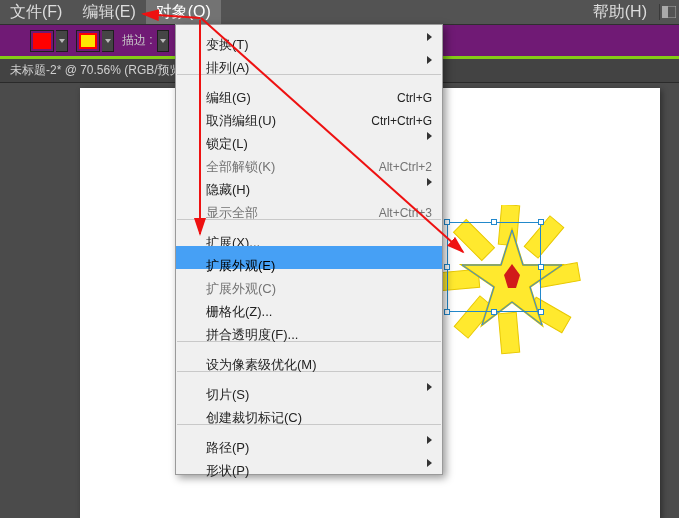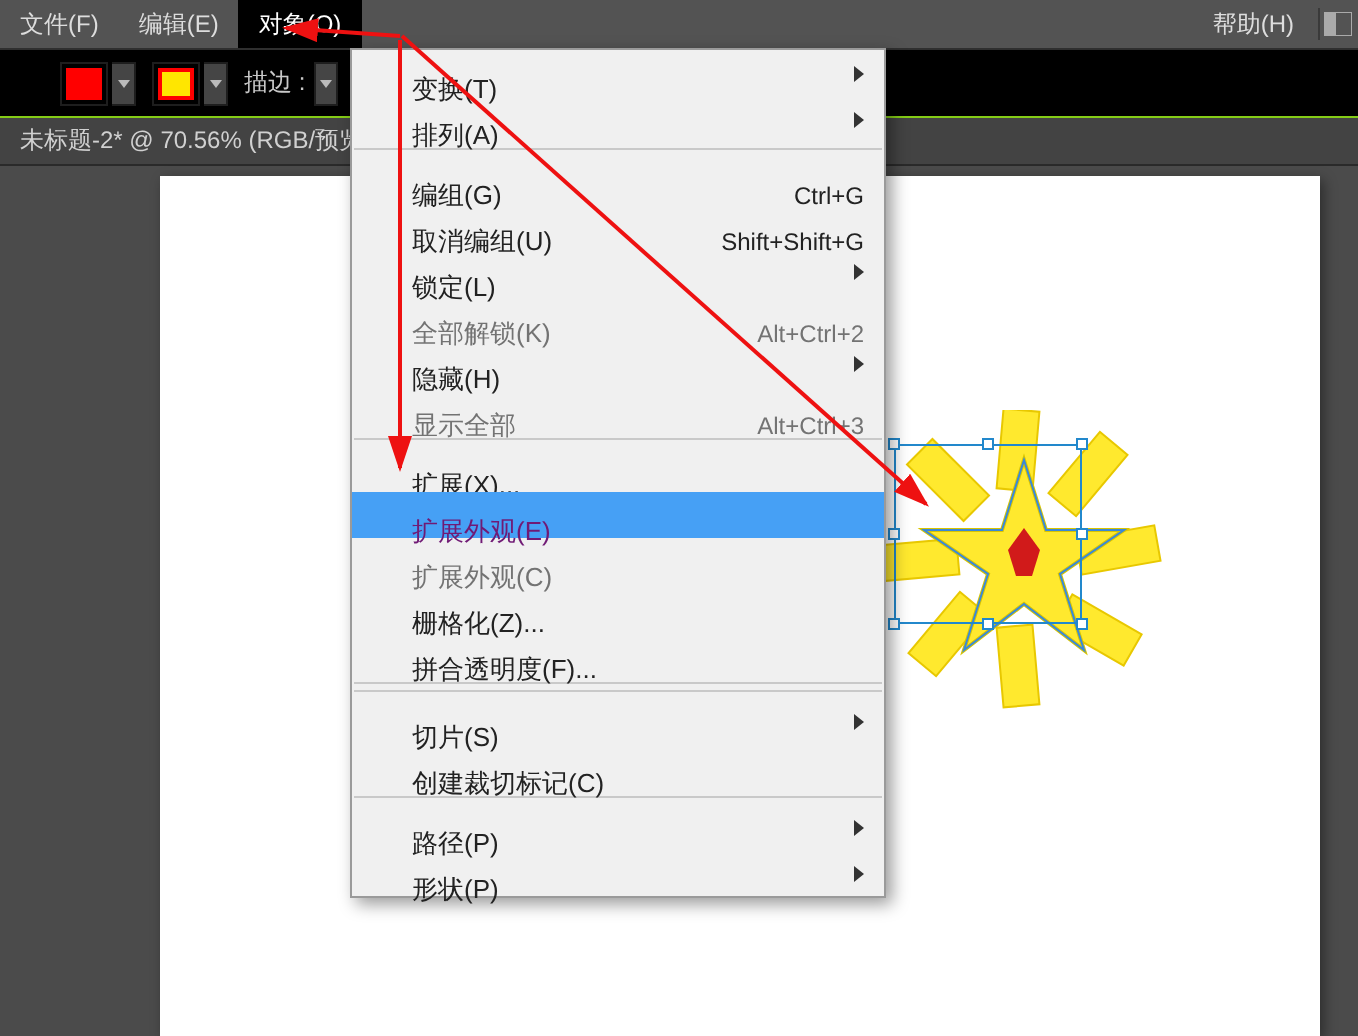--- a/index.html
+++ b/index.html
@@ -1,35 +1,35 @@
 <!DOCTYPE html>
 <html><head>
 <meta charset="utf-8">
 <style>
   * { margin:0; padding:0; box-sizing:border-box; font-family:"Microsoft YaHei","SimSun",sans-serif; }
   body { width:679px; height:518px; background:#535353; overflow:hidden; position:relative; }
-  .menubar { height:24px; background:#535353; display:flex; align-items:center; font-size:12px; color:#ddd; }
+  .menubar { height:24px; background:#535353; display:flex; align-items:center; font-size:16px; color:#ddd; }
   .menubar .mitem { padding:0 10px; height:24px; display:flex; align-items:center; cursor:default; }
-  .menubar .mitem.active { background:#000000; color:#fff; }
+  .menubar .mitem.active { background:#737373; color:#fff; }
   .menubar .spacer { flex:1; }
   .menubar .segbtn { width:18px; height:16px; border-left:1px solid #3a3a3a; margin:0 2px; display:flex; align-items:center; justify-content:center; }
-  .toolbar { height:35px; background:#000000; display:flex; align-items:center; padding:0 20px; font-size:12px; color:#c8c8c8; border-top:1px solid #2f2f2f; border-bottom:1px solid #84cc16;}
+  .toolbar { height:35px; background:#701a75; display:flex; align-items:center; padding:0 20px; font-size:12px; color:#c8c8c8; border-top:1px solid #2f2f2f; border-bottom:3px solid #84cc16;}
   .swatch { width:24px; height:22px; border:1px solid #1e1e1e; margin-right:2px; display:flex; align-items:center; justify-content:center;}
   .swatch .fill { width:18px; height:16px;}
   .dd { width:12px; height:22px; background:#454545; border:1px solid #1e1e1e; border-left:none; margin-right:8px; display:flex; align-items:center; justify-content:center; }
   .dd::after { content:""; border-left:3px solid transparent;border-right:3px solid transparent;border-top:4px solid #bbb;}
   .lbl { margin-right:4px; }
   .numbox { background:#ffffff; color:#000; height:20px; width:42px; font-size:11px; padding:2px 4px; border:1px solid #1e1e1e;}
   .docbar { height:24px; background:#434343; color:#d0d0d0; font-size:12px; display:flex; align-items:center; padding:0 10px; border-bottom:1px solid #2a2a2a;}
   .canvas-area { position:absolute; top:83px; left:0; right:0; bottom:0; background:#4b4b4b; }
   .paper { position:absolute; top:5px; left:80px; width:580px; height:430px; background:#ffffff; box-shadow:2px 2px 6px rgba(0,0,0,0.4);}
   .dropdown { position:absolute; top:24px; left:175px; width:268px; background:#f0f0f0; border:1px solid #9a9a9a; box-shadow:3px 3px 8px rgba(0,0,0,0.4); font-size:13px; color:#222; z-index:50;}
   .dropdown .row { height:23px; display:flex; align-items:center; padding:16px 10px 0 30px; position:relative;}
   .dropdown .row.disabled { color:#737373; }
-  .dropdown .row.highlight { background:#46a0f5; color:#701a75;}
+  .dropdown .row.highlight { background:#46a0f5; color:#000000;}
   .dropdown .row .shortcut { margin-left:auto; font-size:12px;}
   .dropdown .row .sub::after { content:""; position:absolute; right:10px; top:50%; transform:translateY(-50%); border-top:4px solid transparent;border-bottom:4px solid transparent;border-left:5px solid #333;}
   .dropdown hr { border:none; border-top:1px solid #c9c9c9; margin:3px 1px;}
   
   .star-wrap { position:absolute; left:440px; top:205px; width:145px; height:150px; z-index:40;}
   .bbox { position:absolute; left:447px; top:222px; width:94px; height:90px; border:1px solid #28c; z-index:45;}
   .handle { position:absolute; width:6px; height:6px; background:#fff; border:1px solid #28c;}
   
   .arrows { position:absolute; top:0; left:0; width:679px; height:518px; pointer-events:none; z-index:60;}
 </style>
@@ -118,21 +118,21 @@
       <span>排列(A)</span>
       <span class="sub"></span>
     </div>
   <hr>
   <div class="row">
       <span>编组(G)</span>
       <span class="shortcut">Ctrl+G</span>
     </div>
   <div class="row">
       <span>取消编组(U)</span>
-      <span class="shortcut">Shift+Shift+G</span>
+      <span class="shortcut">Ctrl+Ctrl+G</span>
     </div>
   <div class="row">
       <span>锁定(L)</span>
       <span class="sub"></span>
     </div>
   <div class="row disabled">
       <span>全部解锁(K)</span>
       <span class="shortcut">Alt+Ctrl+2</span>
     </div>
   <div class="row">
@@ -153,20 +153,23 @@
   <div class="row disabled">
       <span>扩展外观(C)</span>
     </div>
   <div class="row">
       <span>栅格化(Z)...</span>
     </div>
   <div class="row">
       <span>拼合透明度(F)...</span>
     </div>
   <hr>
+  <div class="row">
+      <span>设为像素级优化(M)</span>
+    </div>
   <hr>
   <div class="row">
       <span>切片(S)</span>
       <span class="sub"></span>
     </div>
   <div class="row">
       <span>创建裁切标记(C)</span>
     </div>
   <hr>
   <div class="row">

